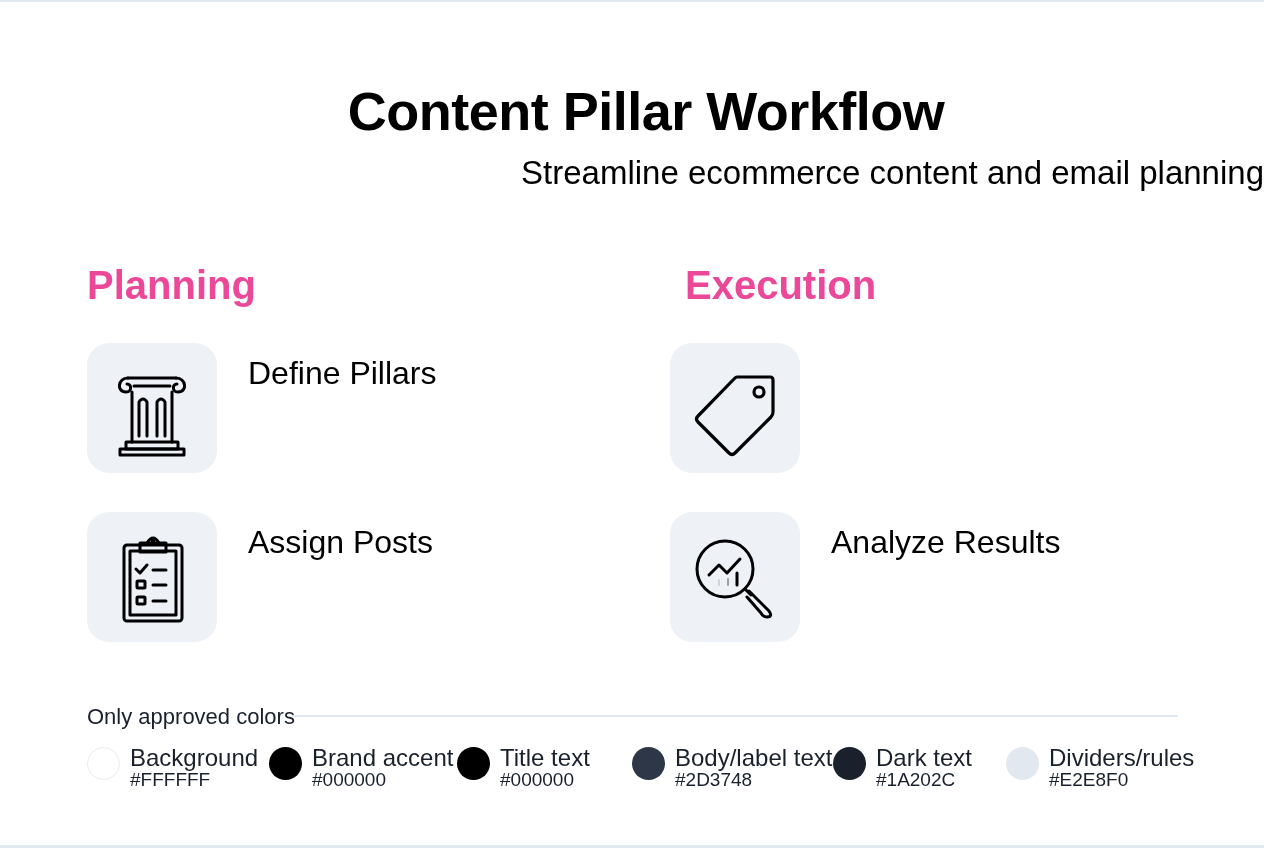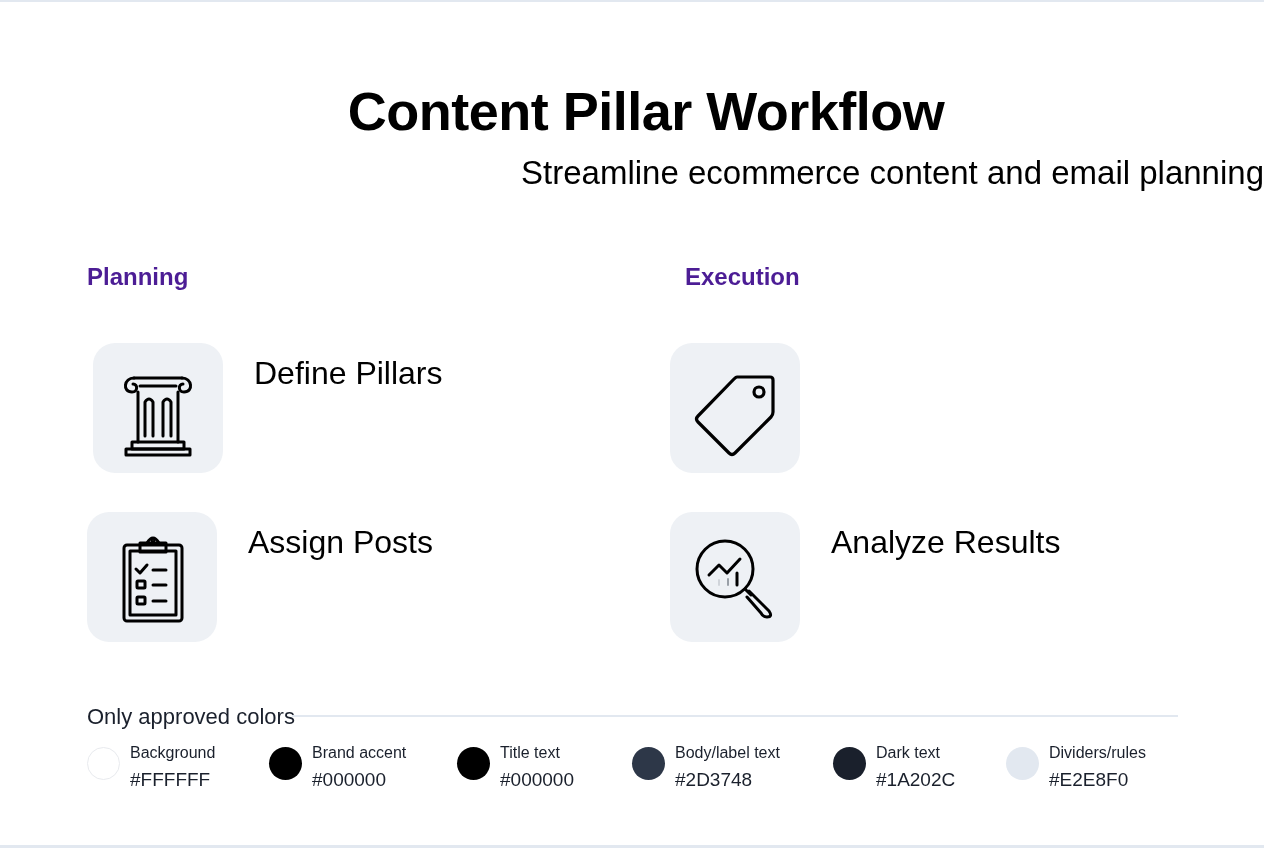--- a/index.html
+++ b/index.html
@@ -2,43 +2,43 @@
 <html><head>
   <meta charset="utf-8">
   <style>
     * { box-sizing: border-box; margin: 0; padding: 0; }
     html, body { width: 1264px; height: 848px; background: #FFFFFF; overflow: hidden; }
     body { font-family: "Liberation Sans", "DejaVu Sans", sans-serif; color: #000; position: relative; }
     .frame-top { position: absolute; left: 0; top: 0; width: 1264px; height: 2px; background: #E2E8F0; }
     .frame-bottom { position: absolute; left: 0; bottom: 0; width: 1264px; height: 3px; background: #E2E8F0; }
     .title { position: absolute; left: 0; top: 80px; width: 1264px; text-align: center; font-size: 54px; font-weight: 700; color: #000; letter-spacing: -0.5px; padding-left: 28px; }
     .subtitle { position: absolute; left: 0; top: 154px; width: 1264px; text-align: right; font-size: 33px; color: #000; }
-    .section-heading { position: absolute; top: 263px; font-size: 24px; font-weight: 700; color: #4c1d95; }
+    .section-heading { position: absolute; top: 263px; font-size: 40px; font-weight: 700; color: #ec4899; }
     .item { position: absolute; width: 500px; height: 130px; }
     .icon-tile { position: absolute; left: 0; top: 0; width: 130px; height: 130px; border-radius: 22px; background: #EEF1F5; display: flex; align-items: center; justify-content: center; }
     .icon-tile svg { width: 100px; height: 100px; }
     .item-label { position: absolute; left: 161px; top: 12px; font-size: 32px; color: #000; white-space: nowrap; }
     .legend-title { position: absolute; left: 87px; top: 704px; font-size: 22px; color: #1A202C; }
     .legend-rule { position: absolute; left: 292px; top: 715px; width: 886px; height: 2px; background: #E2E8F0; }
     .swatch { position: absolute; top: 744px; height: 52px; }
     .swatch-dot { position: absolute; left: 0; top: 3px; width: 33px; height: 33px; border-radius: 50%; }
-    .swatch-name { position: absolute; left: 43px; top: 0; font-size: 16px; color: #1A202C; white-space: nowrap; }
+    .swatch-name { position: absolute; left: 43px; top: 0; font-size: 24px; color: #1A202C; white-space: nowrap; }
     .swatch-hex { position: absolute; left: 43px; top: 25px; font-size: 19px; color: #1A202C; white-space: nowrap; }
   </style>
 </head>
 <body>
 
 <div class="frame-top"></div>
 
 <h1 class="title">Content Pillar Workflow</h1>
 <div class="subtitle">Streamline ecommerce content and email planning</div>
 
 <h2 class="section-heading" style="left:87px;">Planning</h2>
 
-<div class="item" style="left:87px; top:343px;margin-left:6px;">
+<div class="item" style="left:87px; top:343px;">
   <div class="icon-tile">
     <svg viewBox="0 0 100 100" fill="none" stroke="#000" stroke-width="3" stroke-linejoin="round" stroke-linecap="round">
       <path d="M26 20 H74"></path>
       <path d="M32 28 H68"></path>
       <path d="M26 20 C16 20 14 34 24 34 C30 34 30 26 25 26"></path>
       <path d="M74 20 C84 20 86 34 76 34 C70 34 70 26 75 26"></path>
       <path d="M30 34 V84"></path>
       <path d="M70 34 V84"></path>
       <path d="M37 78 V44 Q41 38 45 44 V78"></path>
       <path d="M55 78 V44 Q59 38 63 44 V78"></path>

